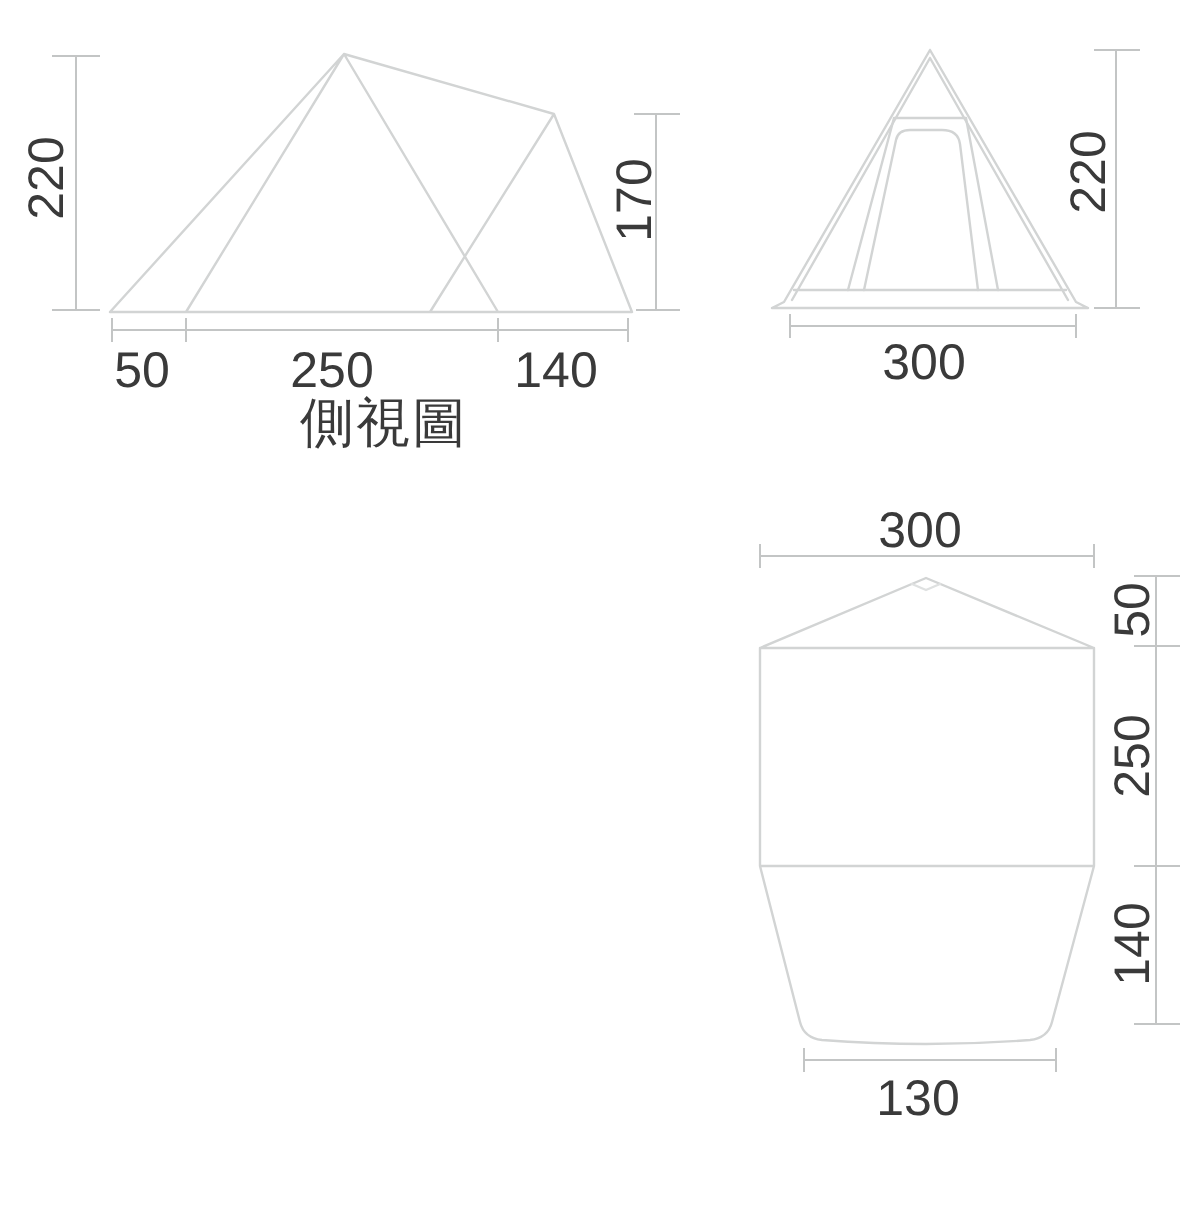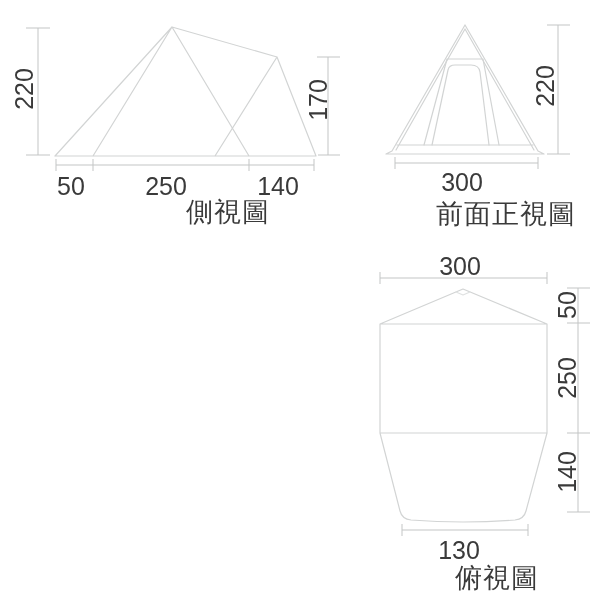--- a/index.html
+++ b/index.html
@@ -24,21 +24,20 @@
   }
   .lbl.rot{transform:translate(-50%,-50%) rotate(-90deg);}
   .caption{
     position:absolute;
     transform:translate(-50%,-50%);
     font-size:27px;
     color:#3a3a3a;
     white-space:nowrap;
     line-height:1;
     letter-spacing:1px;
-    margin-left:36px;
   }
 </style>
 </head>
 <body>
 
 <div class="canvas">
 
   <svg width="600" height="605" viewBox="0 0 600 605">
 
     <g>
@@ -101,22 +100,20 @@
 
   <div class="lbl rot" style="left:24px;top:89px">220</div>
   <div class="lbl rot" style="left:318px;top:100px">170</div>
   <div class="lbl" style="left:71px;top:186px">50</div>
   <div class="lbl" style="left:166px;top:186px">250</div>
   <div class="lbl" style="left:278px;top:186px">140</div>
   <div class="caption" style="left:192px;top:212px">側視圖</div>
 
   <div class="lbl rot" style="left:545px;top:86px">220</div>
   <div class="lbl" style="left:462px;top:182px">300</div>
-  <div class="caption" style="left:470px;top:214px">前面正視圖</div>
 
   <div class="lbl" style="left:460px;top:266px">300</div>
   <div class="lbl rot" style="left:567px;top:305px">50</div>
   <div class="lbl rot" style="left:567px;top:378px">250</div>
   <div class="lbl rot" style="left:567px;top:472px">140</div>
   <div class="lbl" style="left:459px;top:550px">130</div>
-  <div class="caption" style="left:461px;top:578px">俯視圖</div>
 
 </div>
 
 </body></html>

